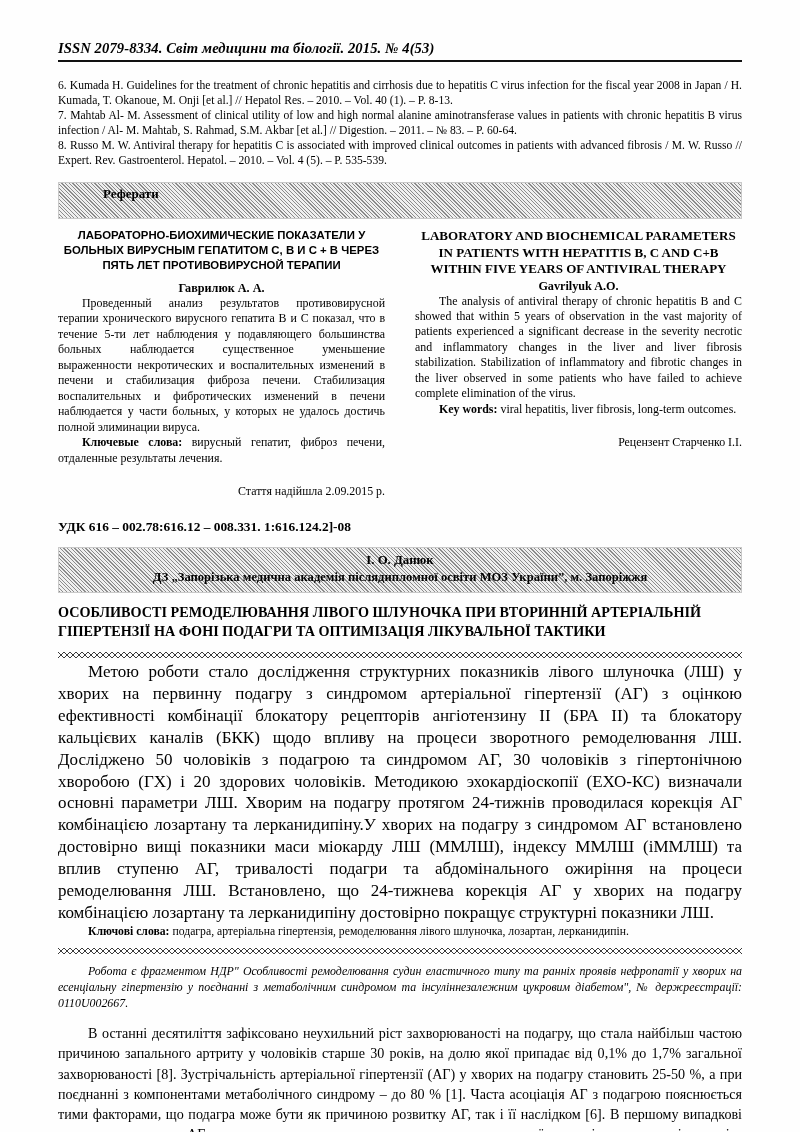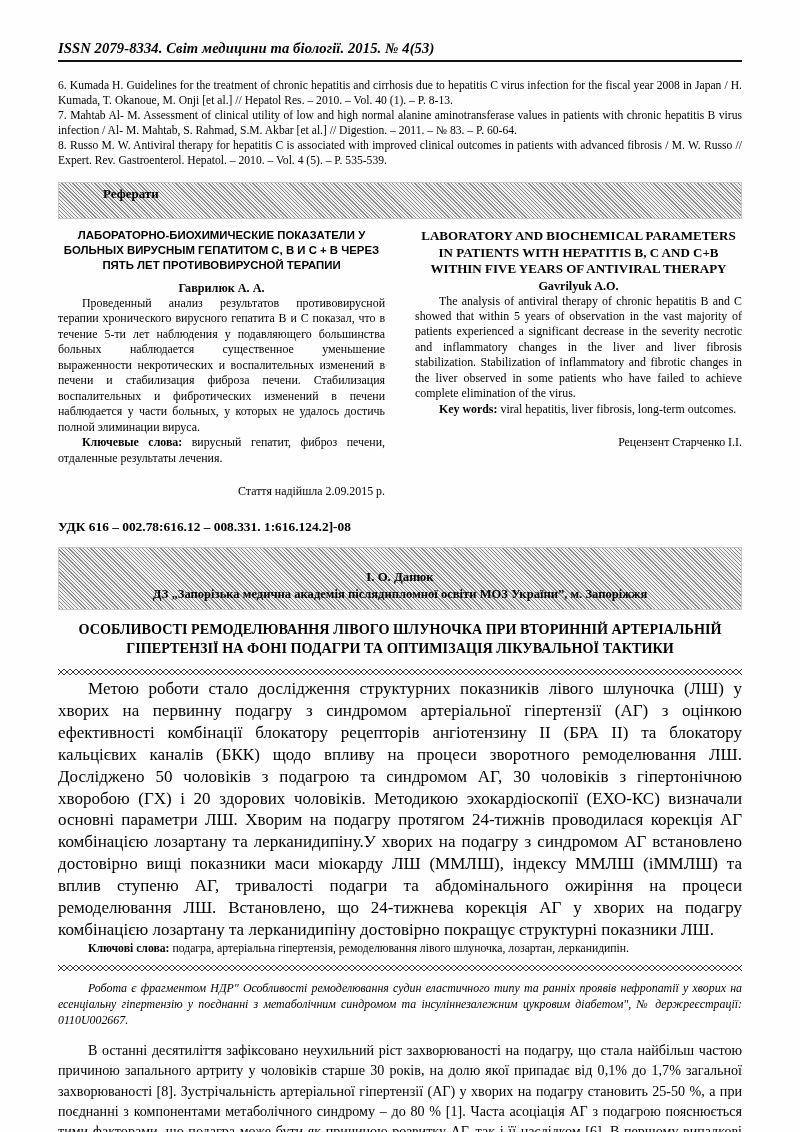--- a/index.html
+++ b/index.html
@@ -62,21 +62,21 @@
     box-sizing: border-box;
   }
   .banner-section {
     margin-top: 14px;
     padding: 3px 0 16px 44px;
     font-weight: bold;
     font-size: 13px;
   }
   .banner-author {
     margin-top: 12px;
-    padding: 20px 6px 5px;
+    padding: 3px 6px 5px;
     text-align: center;
     font-weight: bold;
     font-size: 12.8px;
     line-height: 1.42;
   }
   .banner-author .affil { font-size: 12.6px; }
 
   
   .cols {
     display: flex;
@@ -130,21 +130,21 @@
     font-weight: bold;
     font-size: 13.4px;
   }
 
   
   .art-title {
     margin: 10px 0 12px;
     font-weight: bold;
     font-size: 14.2px;
     line-height: 1.30;
-    text-align: center;
+    text-align: left;
   }
 
   
   .zig {
     height: 6px;
     margin: 9px 0 3px;
     background-repeat: repeat-x;
     background-size: 6px 6px;
     background-image:
       linear-gradient(45deg, transparent 44%, #3a3a3a 44%, #3a3a3a 56%, transparent 56%),

